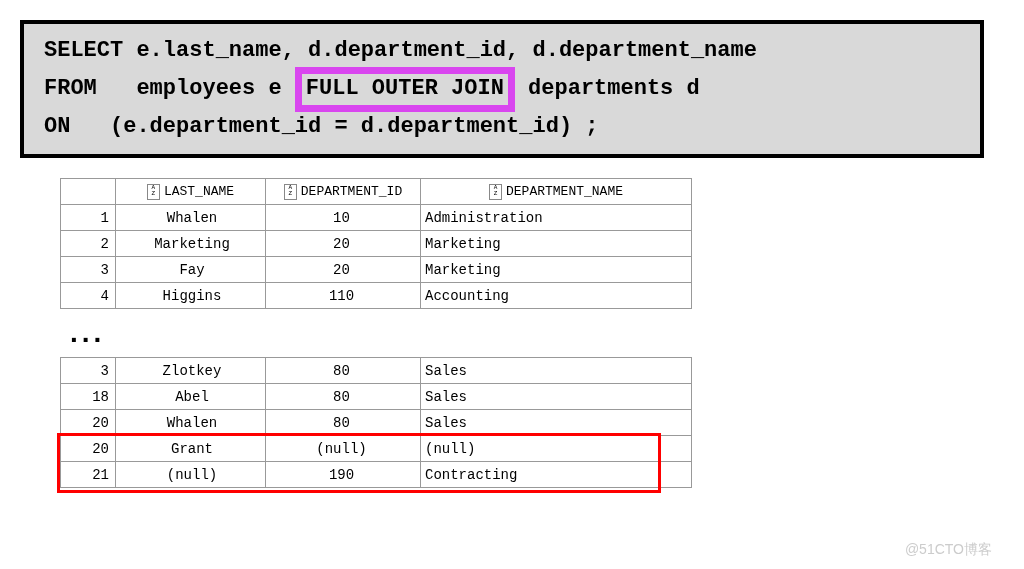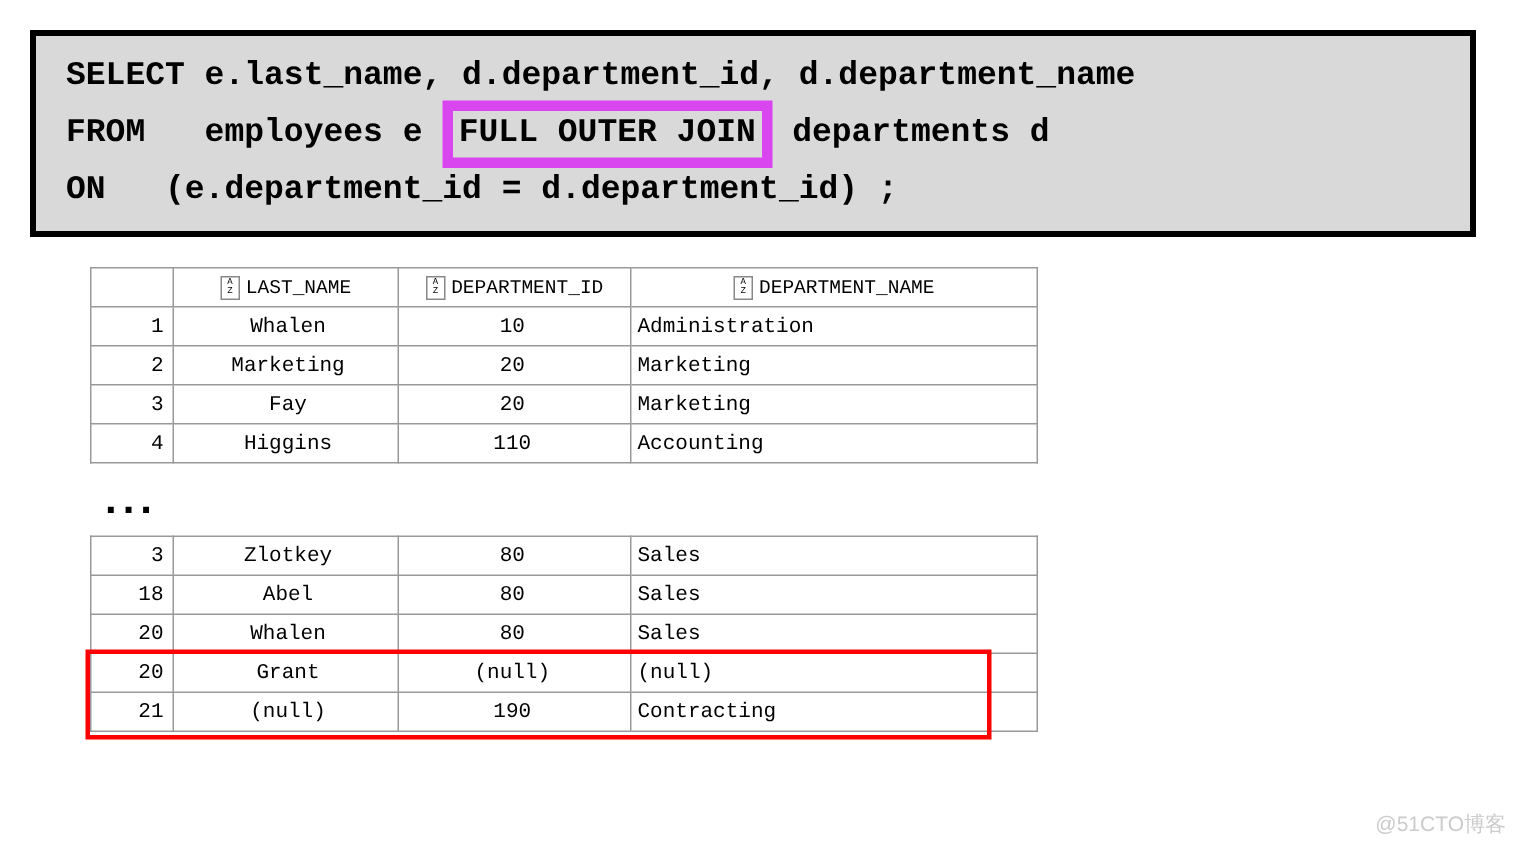--- a/index.html
+++ b/index.html
@@ -104,21 +104,21 @@
       letter-spacing: 4px;
     }
     .red-overlay {
       position: absolute;
       border: 3px solid #ff0000;
       pointer-events: none;
     }
     .watermark {
       position: fixed;
       bottom: 10px;
-      right: 20px;
+      right: 32px;
       color: #ccc;
       font-size: 14px;
     }
     .table2-container {
       position: relative;
       display: inline-block;
     }
   </style>
 </head>
 <body>

